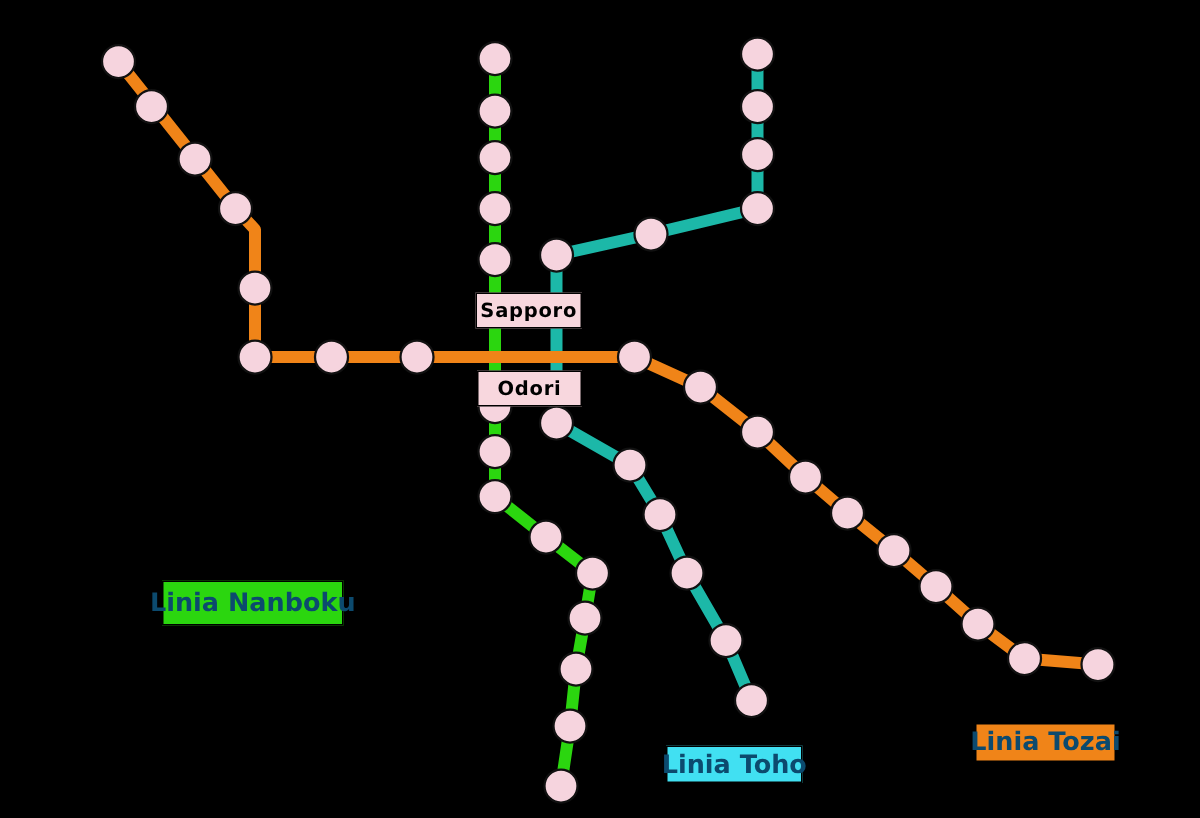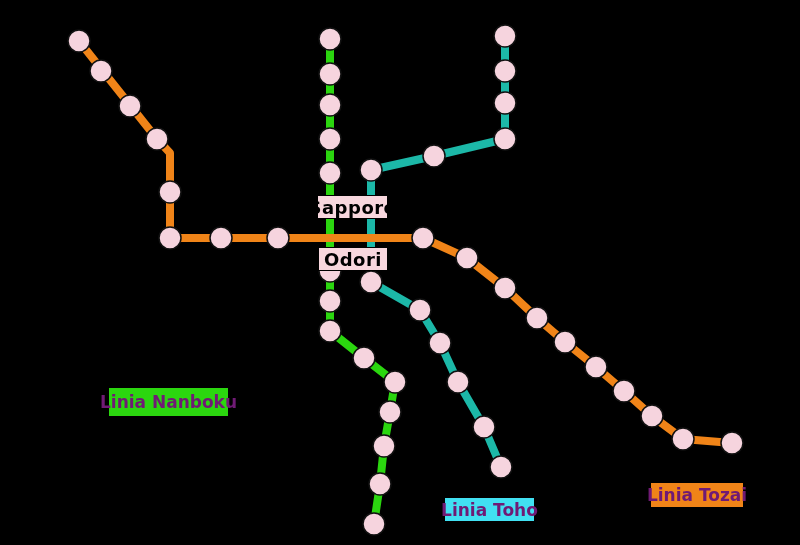--- a/index.html
+++ b/index.html
@@ -21,34 +21,34 @@
     top: 0;
   }
   .station-box {
     position: absolute;
     box-sizing: border-box;
     border: 1px solid #000;
     display: flex;
     align-items: center;
     justify-content: center;
     font-weight: bold;
-    font-size: 18px;
+    font-size: 13px;
     color: #000;
     letter-spacing: 0.5px;
   }
   .line-label {
     position: absolute;
     box-sizing: border-box;
     border: 1px solid #000;
     display: flex;
     align-items: center;
     justify-content: center;
     font-weight: bold;
     font-size: 17px;
-    color: #701a75;
+    color: #0c4a6e;
     white-space: nowrap;
   }
 </style>
 </head>
 <body>
 
 <div class="map-container">
   <svg id="map-svg" width="800" height="545" viewBox="0 0 800 545">
       <polyline points="330,39 330,331 364,358 395,382 390,412 384,446 380,484 374,524" fill="none" stroke="#2bd60f" stroke-width="8" stroke-linejoin="round"></polyline>
       <polyline points="505,36 505,139 434,156 371,170 371,282 420,310 440,343 458,382 484,427 501,467" fill="none" stroke="#1cb8a8" stroke-width="8" stroke-linejoin="round"></polyline>

